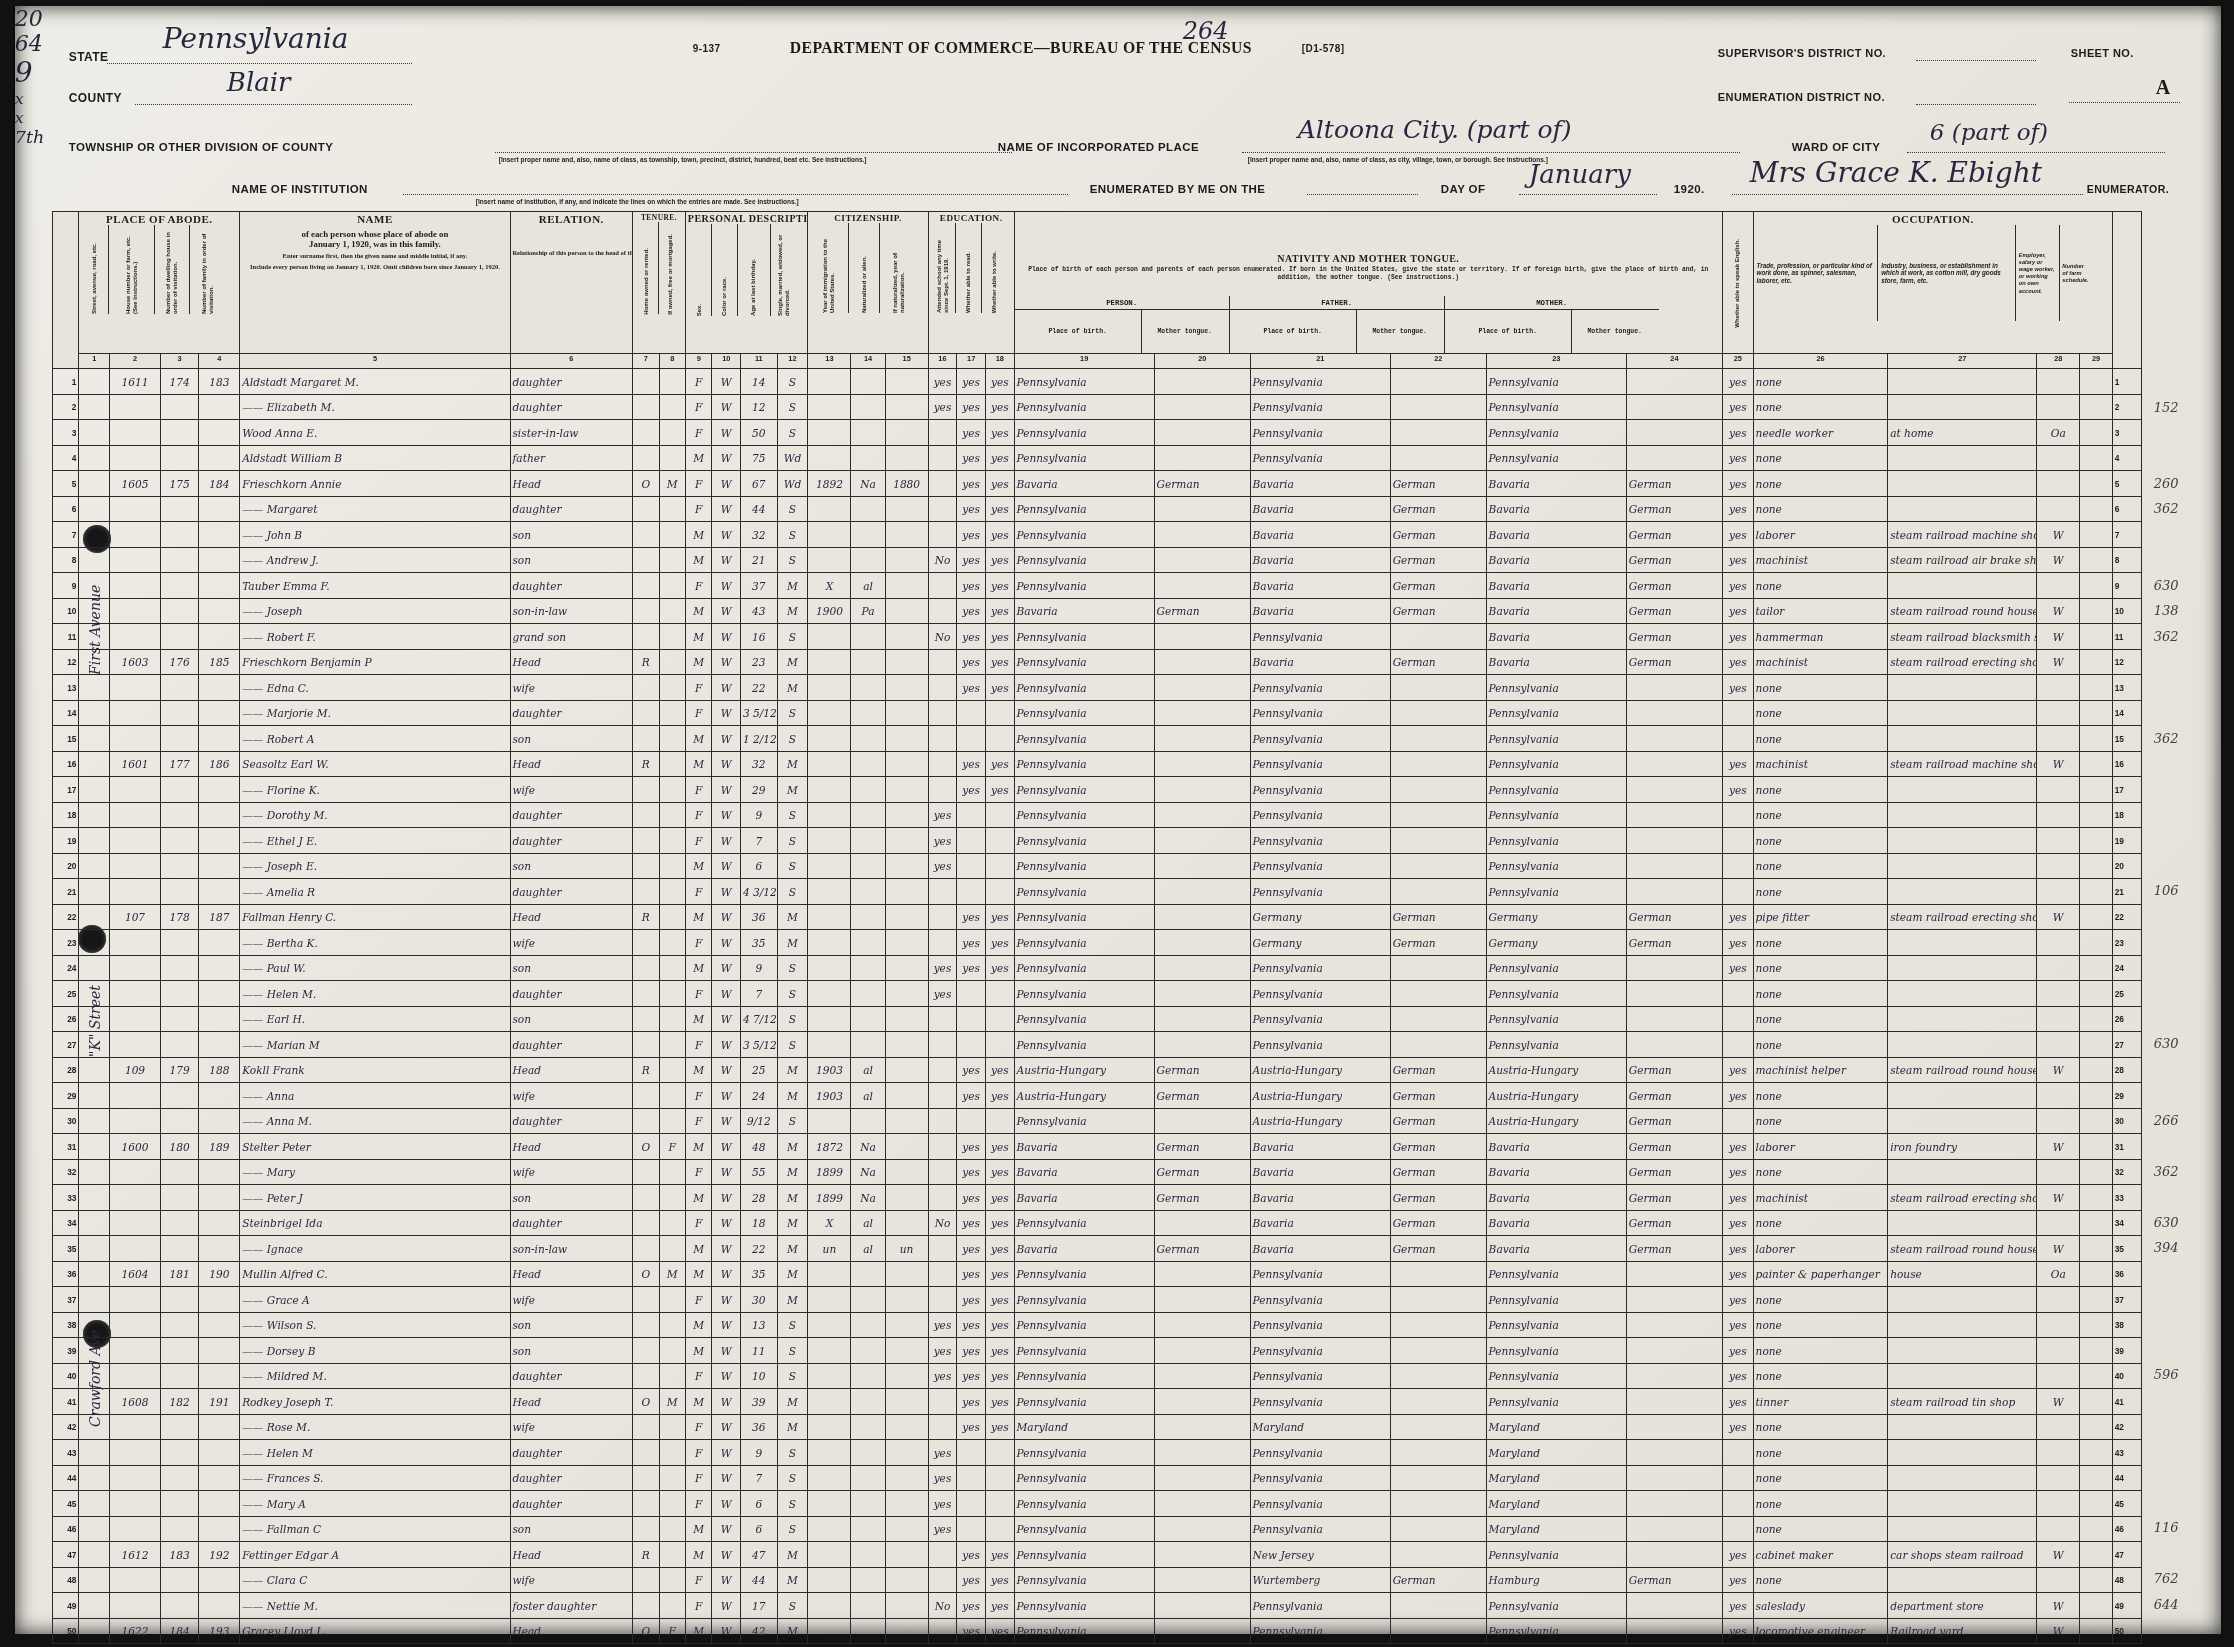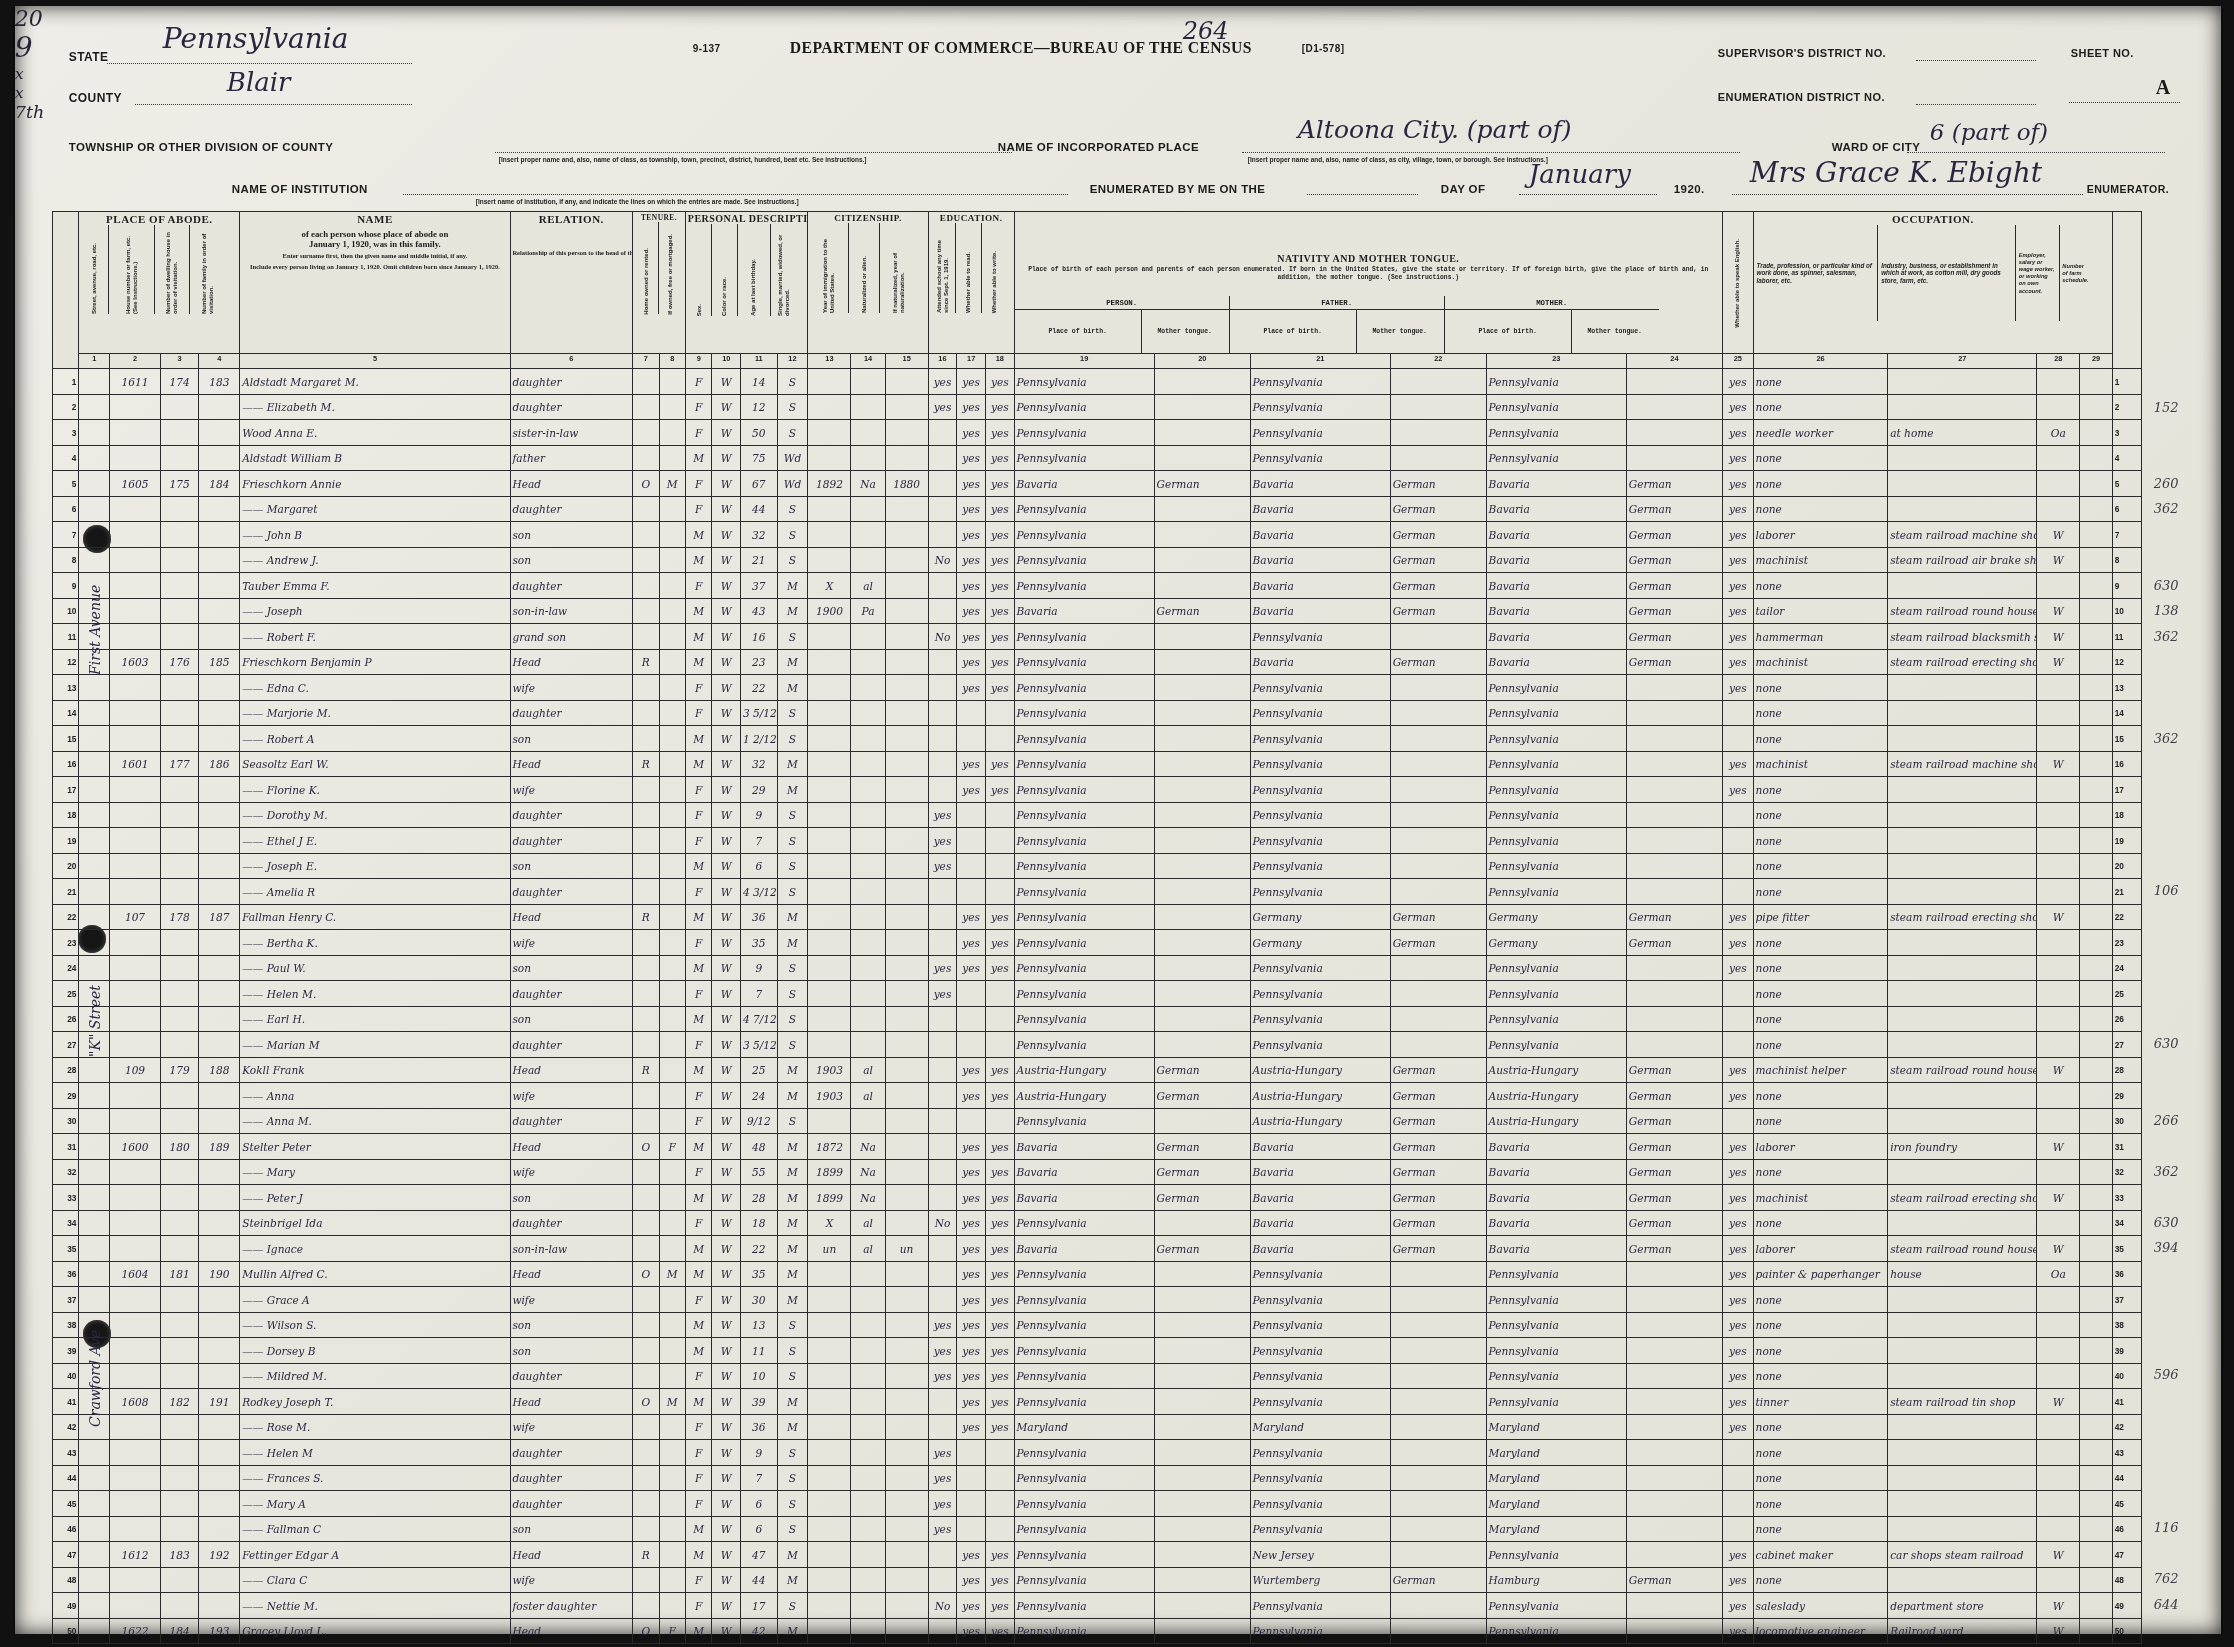--- a/index.html
+++ b/index.html
@@ -79,37 +79,38 @@
 
   <div class="lbl" style="left:678px;top:37px;font-size:10px;">9-137</div>
   <div class="lbl" style="left:775px;top:33px;font-size:15.7px;font-family:'Liberation Serif',serif;">DEPARTMENT OF COMMERCE—BUREAU OF THE CENSUS</div>
   <div class="hw scrawl" style="left:1168px;top:11px;font-size:24px;">264</div>
   <div class="lbl" style="left:1287px;top:37px;font-size:10px;">[D1-578]</div>
 
   <div class="lbl" style="left:1703px;top:41px;font-size:11px;">SUPERVISOR'S DISTRICT NO.</div>
   <div class="hw" style="left:1934px;top:28px;font-size:22px;">20</div>
   <div class="rule" style="left:1901px;top:54px;width:120px;"></div>
   <div class="lbl" style="left:1703px;top:85px;font-size:11px;">ENUMERATION DISTRICT NO.</div>
+  <div class="hw" style="left:1934px;top:70px;font-size:22px;">64</div>
   <div class="rule" style="left:1901px;top:98px;width:120px;"></div>
   <div class="lbl" style="left:2056px;top:41px;font-size:11px;">SHEET NO.</div>
   <div class="hw" style="left:2086px;top:61px;font-size:28px;">9</div>
   <div class="lbl" style="left:2141px;top:70px;font-size:20px;font-family:'Liberation Serif',serif;">A</div>
   <div class="rule" style="left:2054px;top:96px;width:111px;"></div>
 
   <div class="lbl" style="left:54px;top:135px;font-size:11.5px;">TOWNSHIP OR OTHER DIVISION OF COUNTY</div>
   <div class="hw" style="left:554px;top:124px;font-size:15.7px;">x</div>
   <div class="rule" style="left:480px;top:146px;width:517px;"></div>
   <div class="note" style="left:484px;top:150px;">[Insert proper name and, also, name of class, as township, town, precinct, district, hundred, beat etc.  See instructions.]</div>
 
   <div class="lbl" style="left:983px;top:135px;font-size:11.5px;">NAME OF INCORPORATED PLACE</div>
   <div class="hw scrawl" style="left:1283px;top:109px;font-size:25px;">Altoona City. (part of)</div>
   <div class="rule" style="left:1227px;top:146px;width:498px;"></div>
   <div class="note" style="left:1233px;top:150px;">[Insert proper name and, also, name of class, as city, village, town, or borough.  See instructions.]</div>
 
-  <div class="lbl" style="left:1817px;top:135px;font-size:11.5px;">WARD OF CITY</div>
+  <div class="lbl" style="left:1777px;top:135px;font-size:11.5px;">WARD OF CITY</div>
   <div class="hw scrawl" style="left:1915px;top:113px;font-size:23px;">6 (part of)</div>
   <div class="rule" style="left:1892px;top:146px;width:258px;"></div>
 
   <div class="lbl" style="left:217px;top:177px;font-size:11.5px;">NAME OF INSTITUTION</div>
   <div class="hw" style="left:535px;top:166px;font-size:15.7px;">x</div>
   <div class="rule" style="left:388px;top:188px;width:665px;"></div>
   <div class="note" style="left:461px;top:192px;">[Insert name of institution, if any, and indicate the lines on which the entries are made.  See instructions.]</div>
 
   <div class="lbl" style="left:1075px;top:177px;font-size:11.5px;">ENUMERATED BY ME ON THE</div>
   <div class="hw" style="left:1311px;top:164px;font-size:17.5px;">7th</div>

